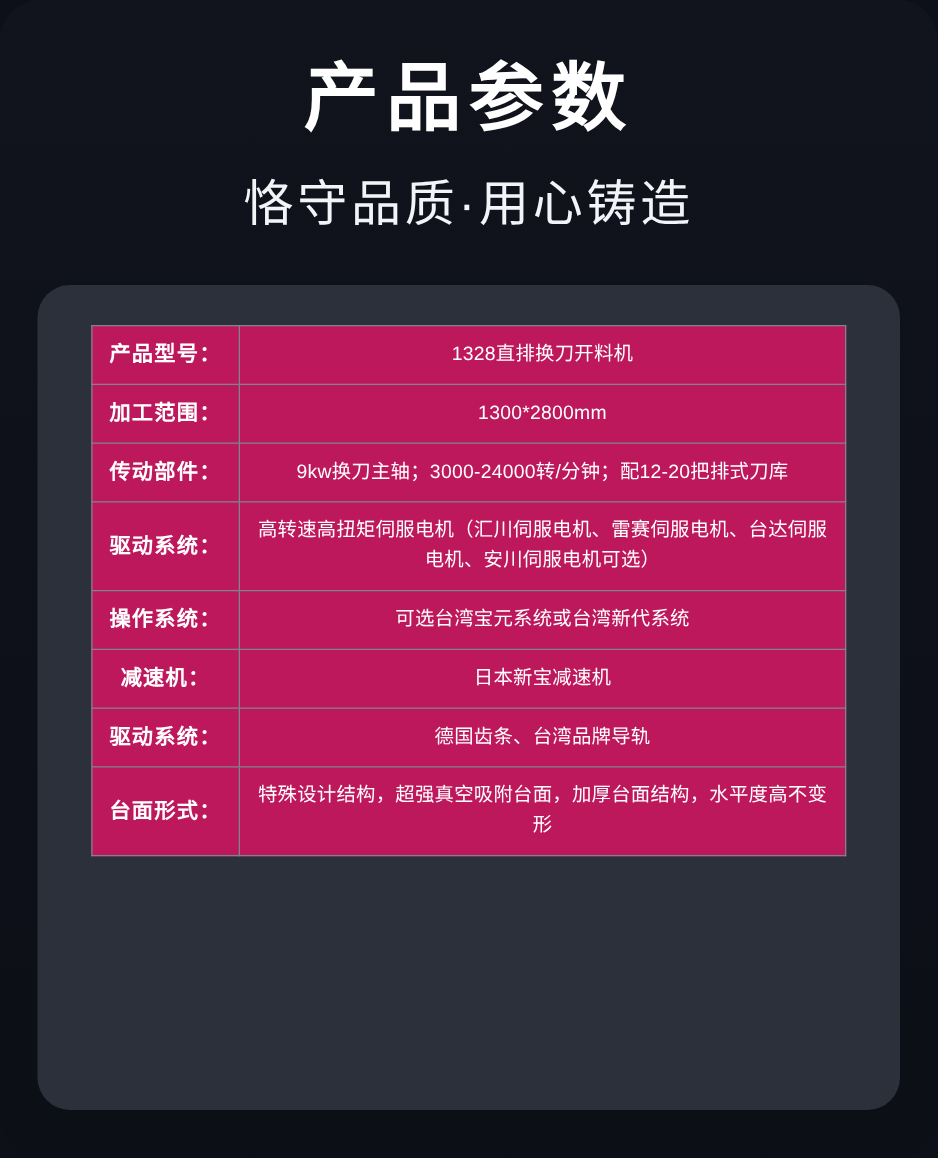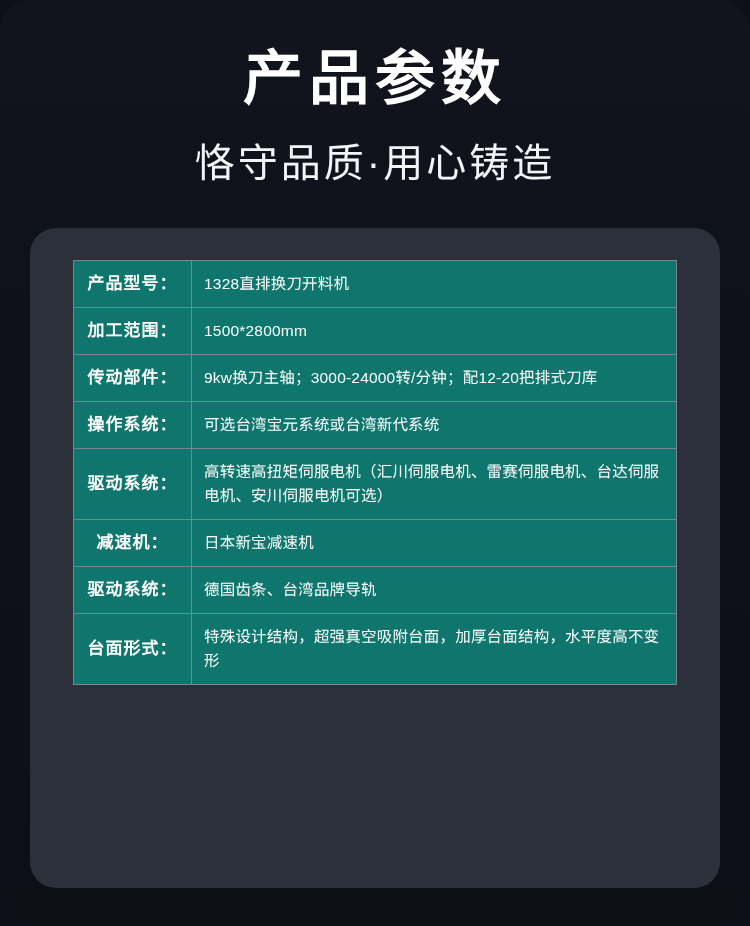--- a/index.html
+++ b/index.html
@@ -59,21 +59,21 @@
 
   .table-wrap {
     position: absolute;
     left: 43px;
     top: 32px;
     width: 604px;
   }
   table.spec {
     width: 604px;
     border-collapse: collapse;
-    background: #0f766e;
+    background: #be185d;
     border: 1px solid #7e848f;
     table-layout: fixed;
   }
   table.spec td {
     border: 1px solid #7e848f;
     color: #ffffff;
     vertical-align: middle;
     box-sizing: border-box;
   }
   td.label {
@@ -84,20 +84,21 @@
     letter-spacing: 1px;
     padding: 11px 4px;
     line-height: 1.35;
   }
   td.value {
     font-size: 15.5px;
     font-weight: normal;
     padding: 11px 12px;
     line-height: 1.55;
     letter-spacing: 0.2px;
+    text-align: center;
   }
 </style>
 </head>
 <body>
 
 <div class="page">
 
   <div class="header">
     <h1 class="title">产品参数</h1>
     <h2 class="subtitle">恪守品质·用心铸造</h2>
@@ -106,33 +107,33 @@
   <div class="panel">
     <div class="table-wrap">
       <table class="spec">
         <tbody id="spec-body">
           <tr>
             <td class="label">产品型号：</td>
             <td class="value">1328直排换刀开料机</td>
           </tr>
           <tr>
             <td class="label">加工范围：</td>
-            <td class="value">1500*2800mm</td>
+            <td class="value">1300*2800mm</td>
           </tr>
           <tr>
             <td class="label">传动部件：</td>
             <td class="value">9kw换刀主轴；3000-24000转/分钟；配12-20把排式刀库</td>
           </tr>
           <tr>
+            <td class="label">驱动系统：</td>
+            <td class="value">高转速高扭矩伺服电机（汇川伺服电机、雷赛伺服电机、台达伺服电机、安川伺服电机可选）</td>
+          </tr>
+          <tr>
             <td class="label">操作系统：</td>
             <td class="value">可选台湾宝元系统或台湾新代系统</td>
-          </tr>
-          <tr>
-            <td class="label">驱动系统：</td>
-            <td class="value">高转速高扭矩伺服电机（汇川伺服电机、雷赛伺服电机、台达伺服电机、安川伺服电机可选）</td>
           </tr>
           <tr>
             <td class="label">减速机：</td>
             <td class="value">日本新宝减速机</td>
           </tr>
           <tr>
             <td class="label">驱动系统：</td>
             <td class="value">德国齿条、台湾品牌导轨</td>
           </tr>
           <tr>

